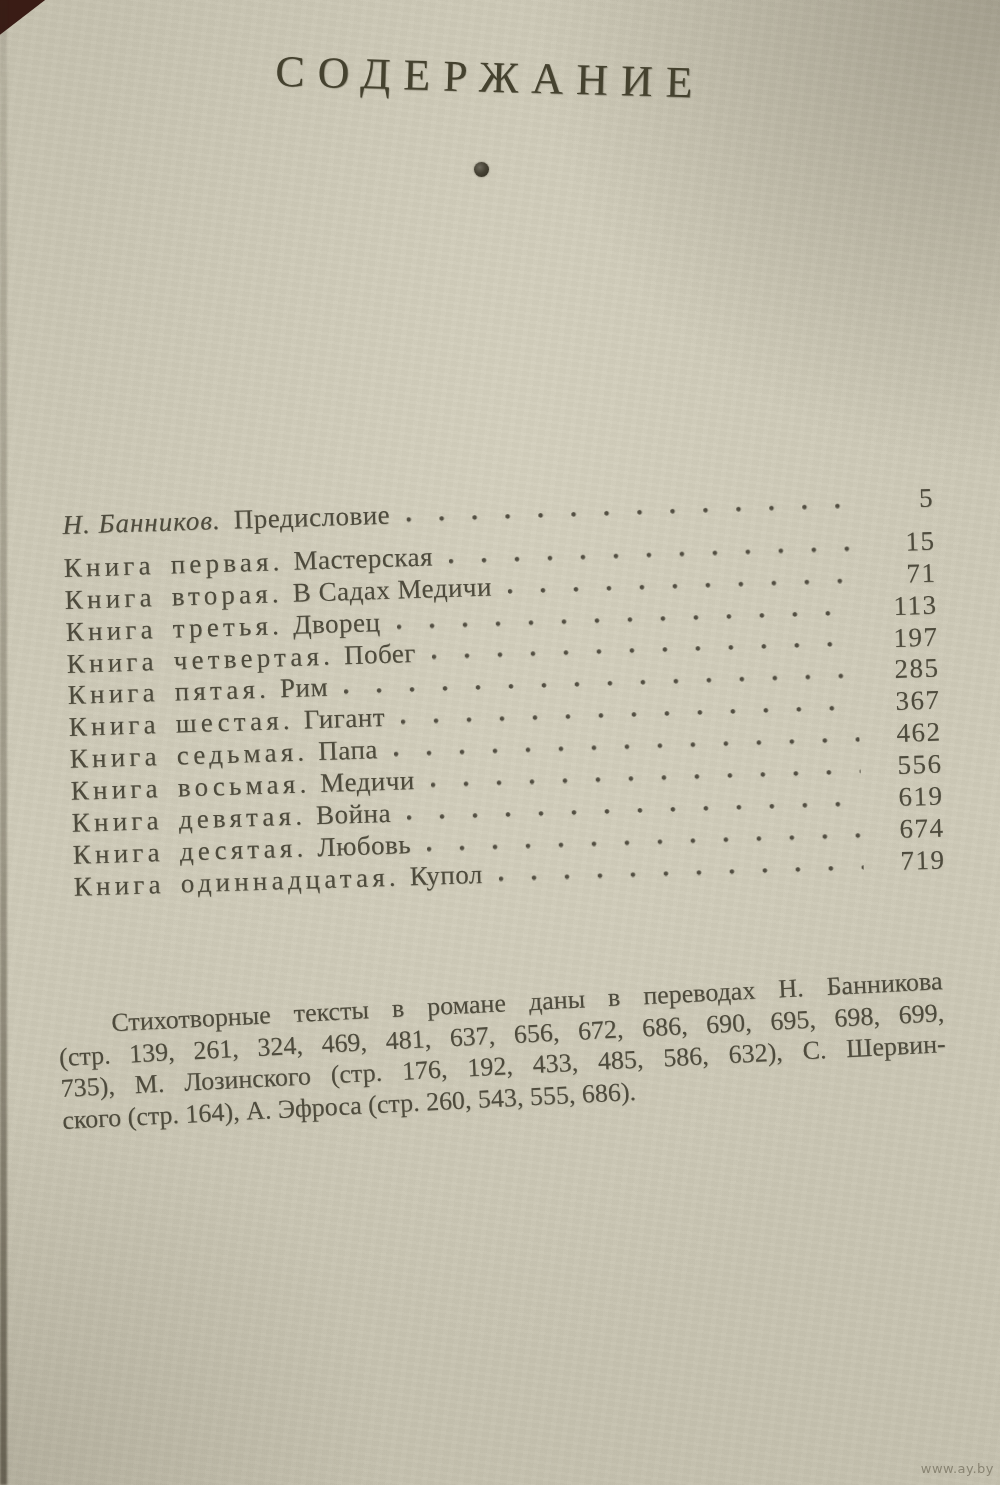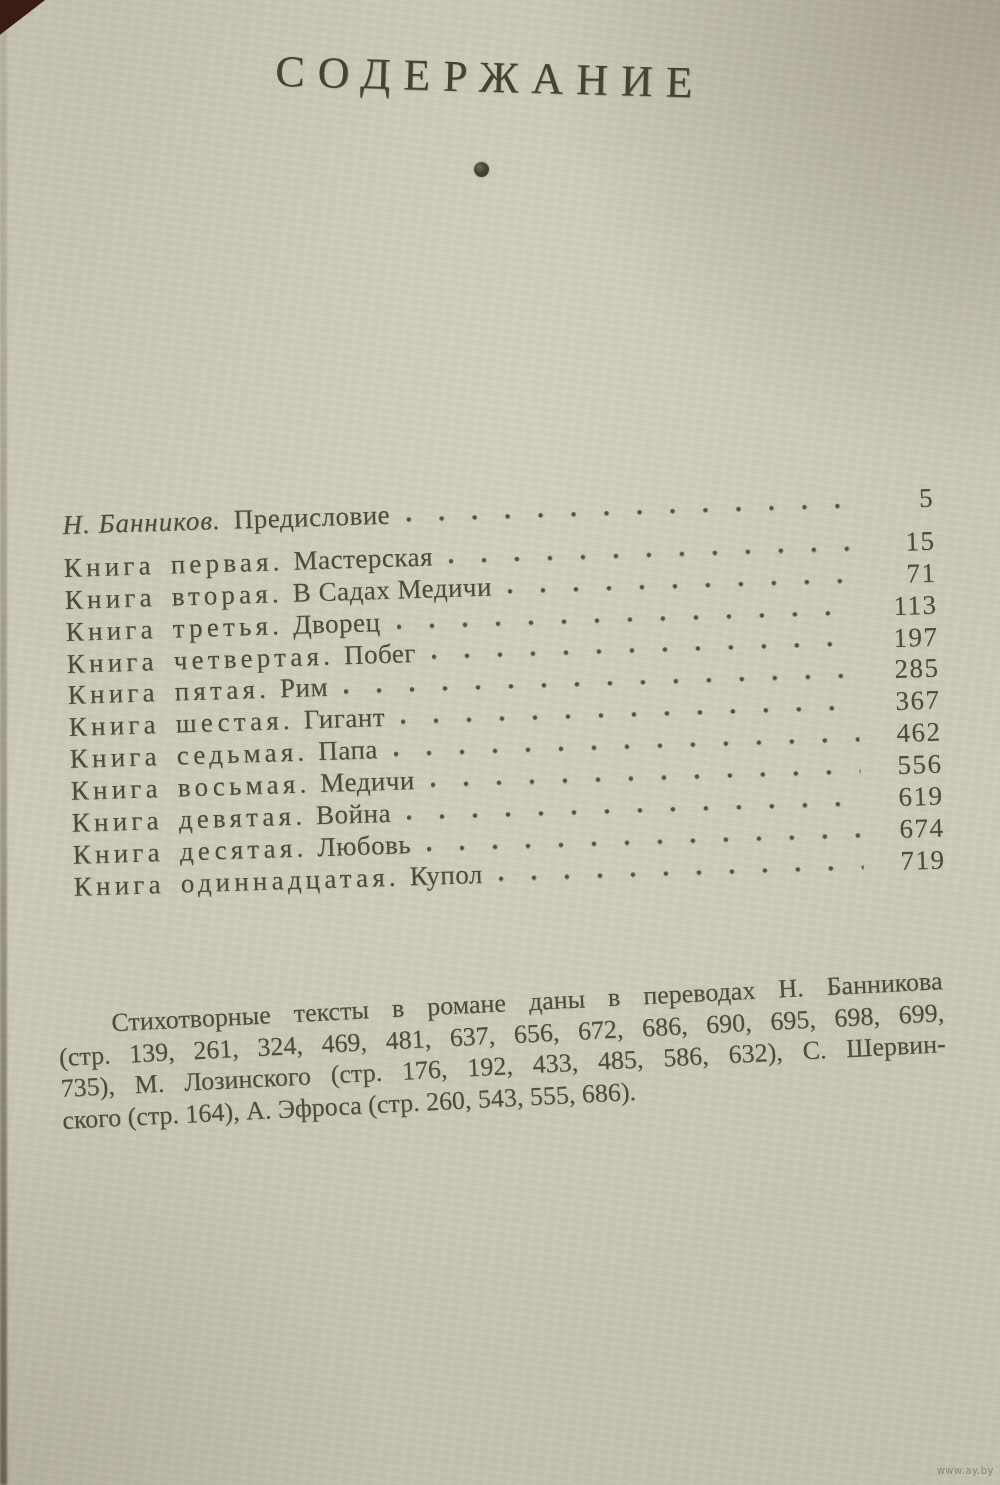--- a/index.html
+++ b/index.html
@@ -92,21 +92,21 @@
     color: #4e4b3d;
     text-shadow: 0.4px 0.4px 0.7px rgba(64,60,44,0.35);
   }
   .note-line { text-align: justify; text-align-last: justify; }
   .note-line.first { padding-left: 54px; }
   .note-line.last { text-align-last: left; }
 
   .watermark {
     position: absolute; right: 6px; bottom: 9px;
     font-family: "DejaVu Sans", sans-serif;
-    font-size: 10px;
+    font-size: 13px;
     color: rgba(122,117,100,0.80);
     letter-spacing: 0.5px;
   }
 </style>
 </head>
 <body>
 
 <div class="photo">
   <div class="texture"></div>
   <div class="corner-dark"></div>

